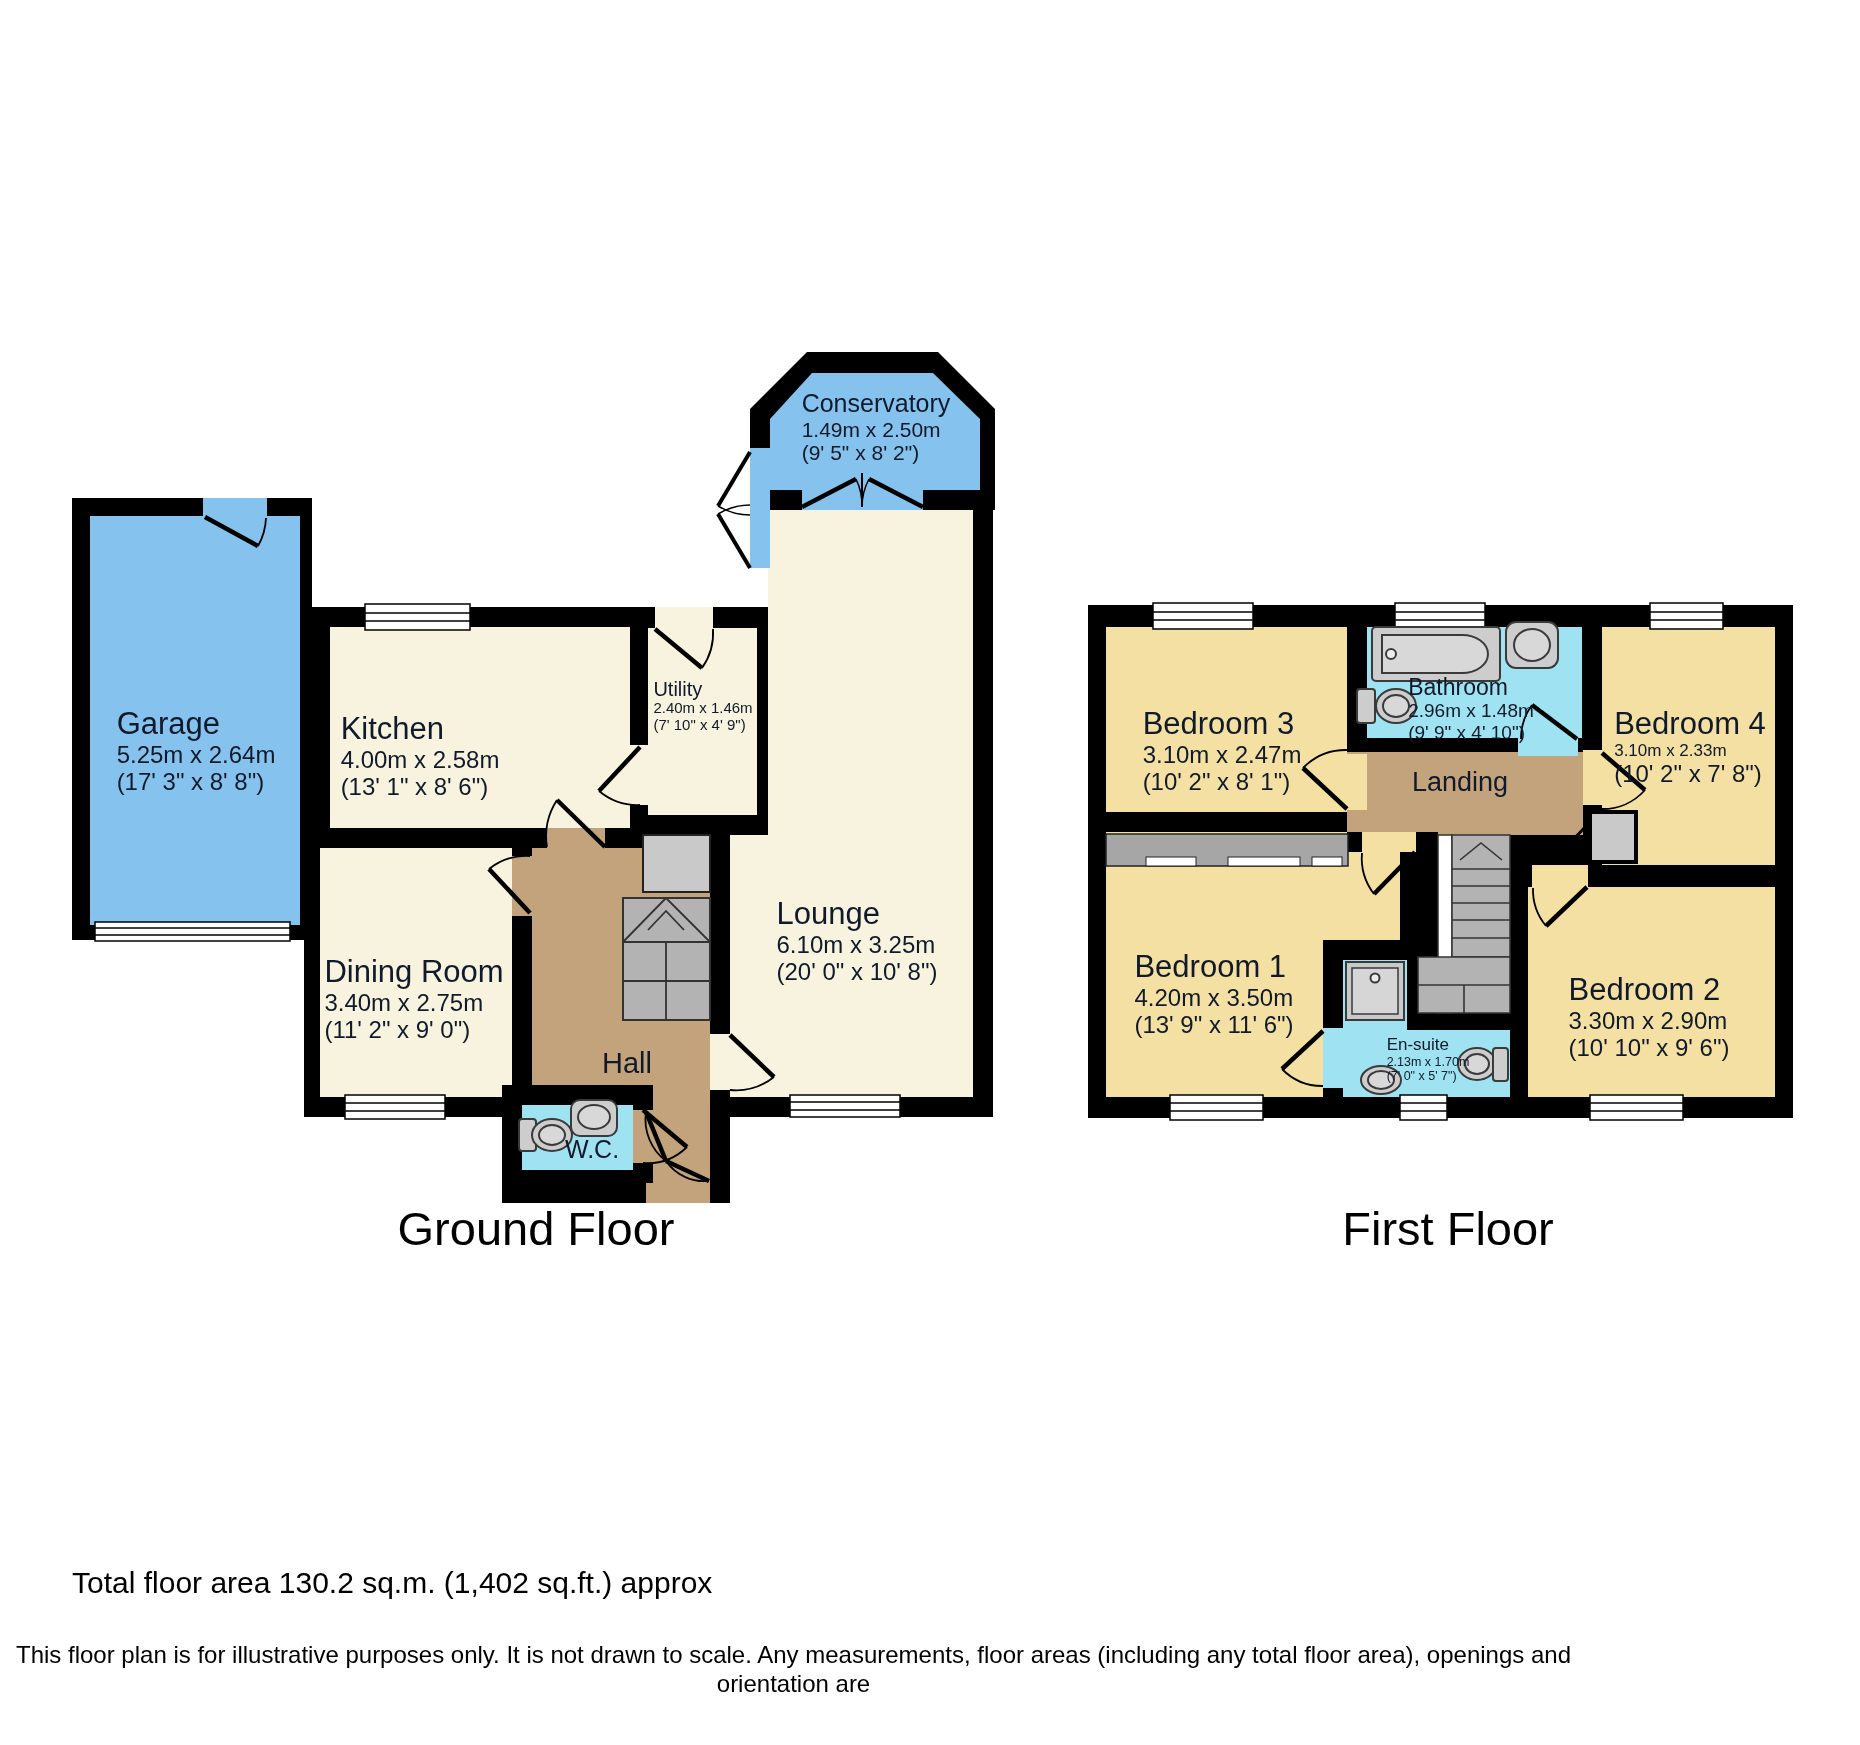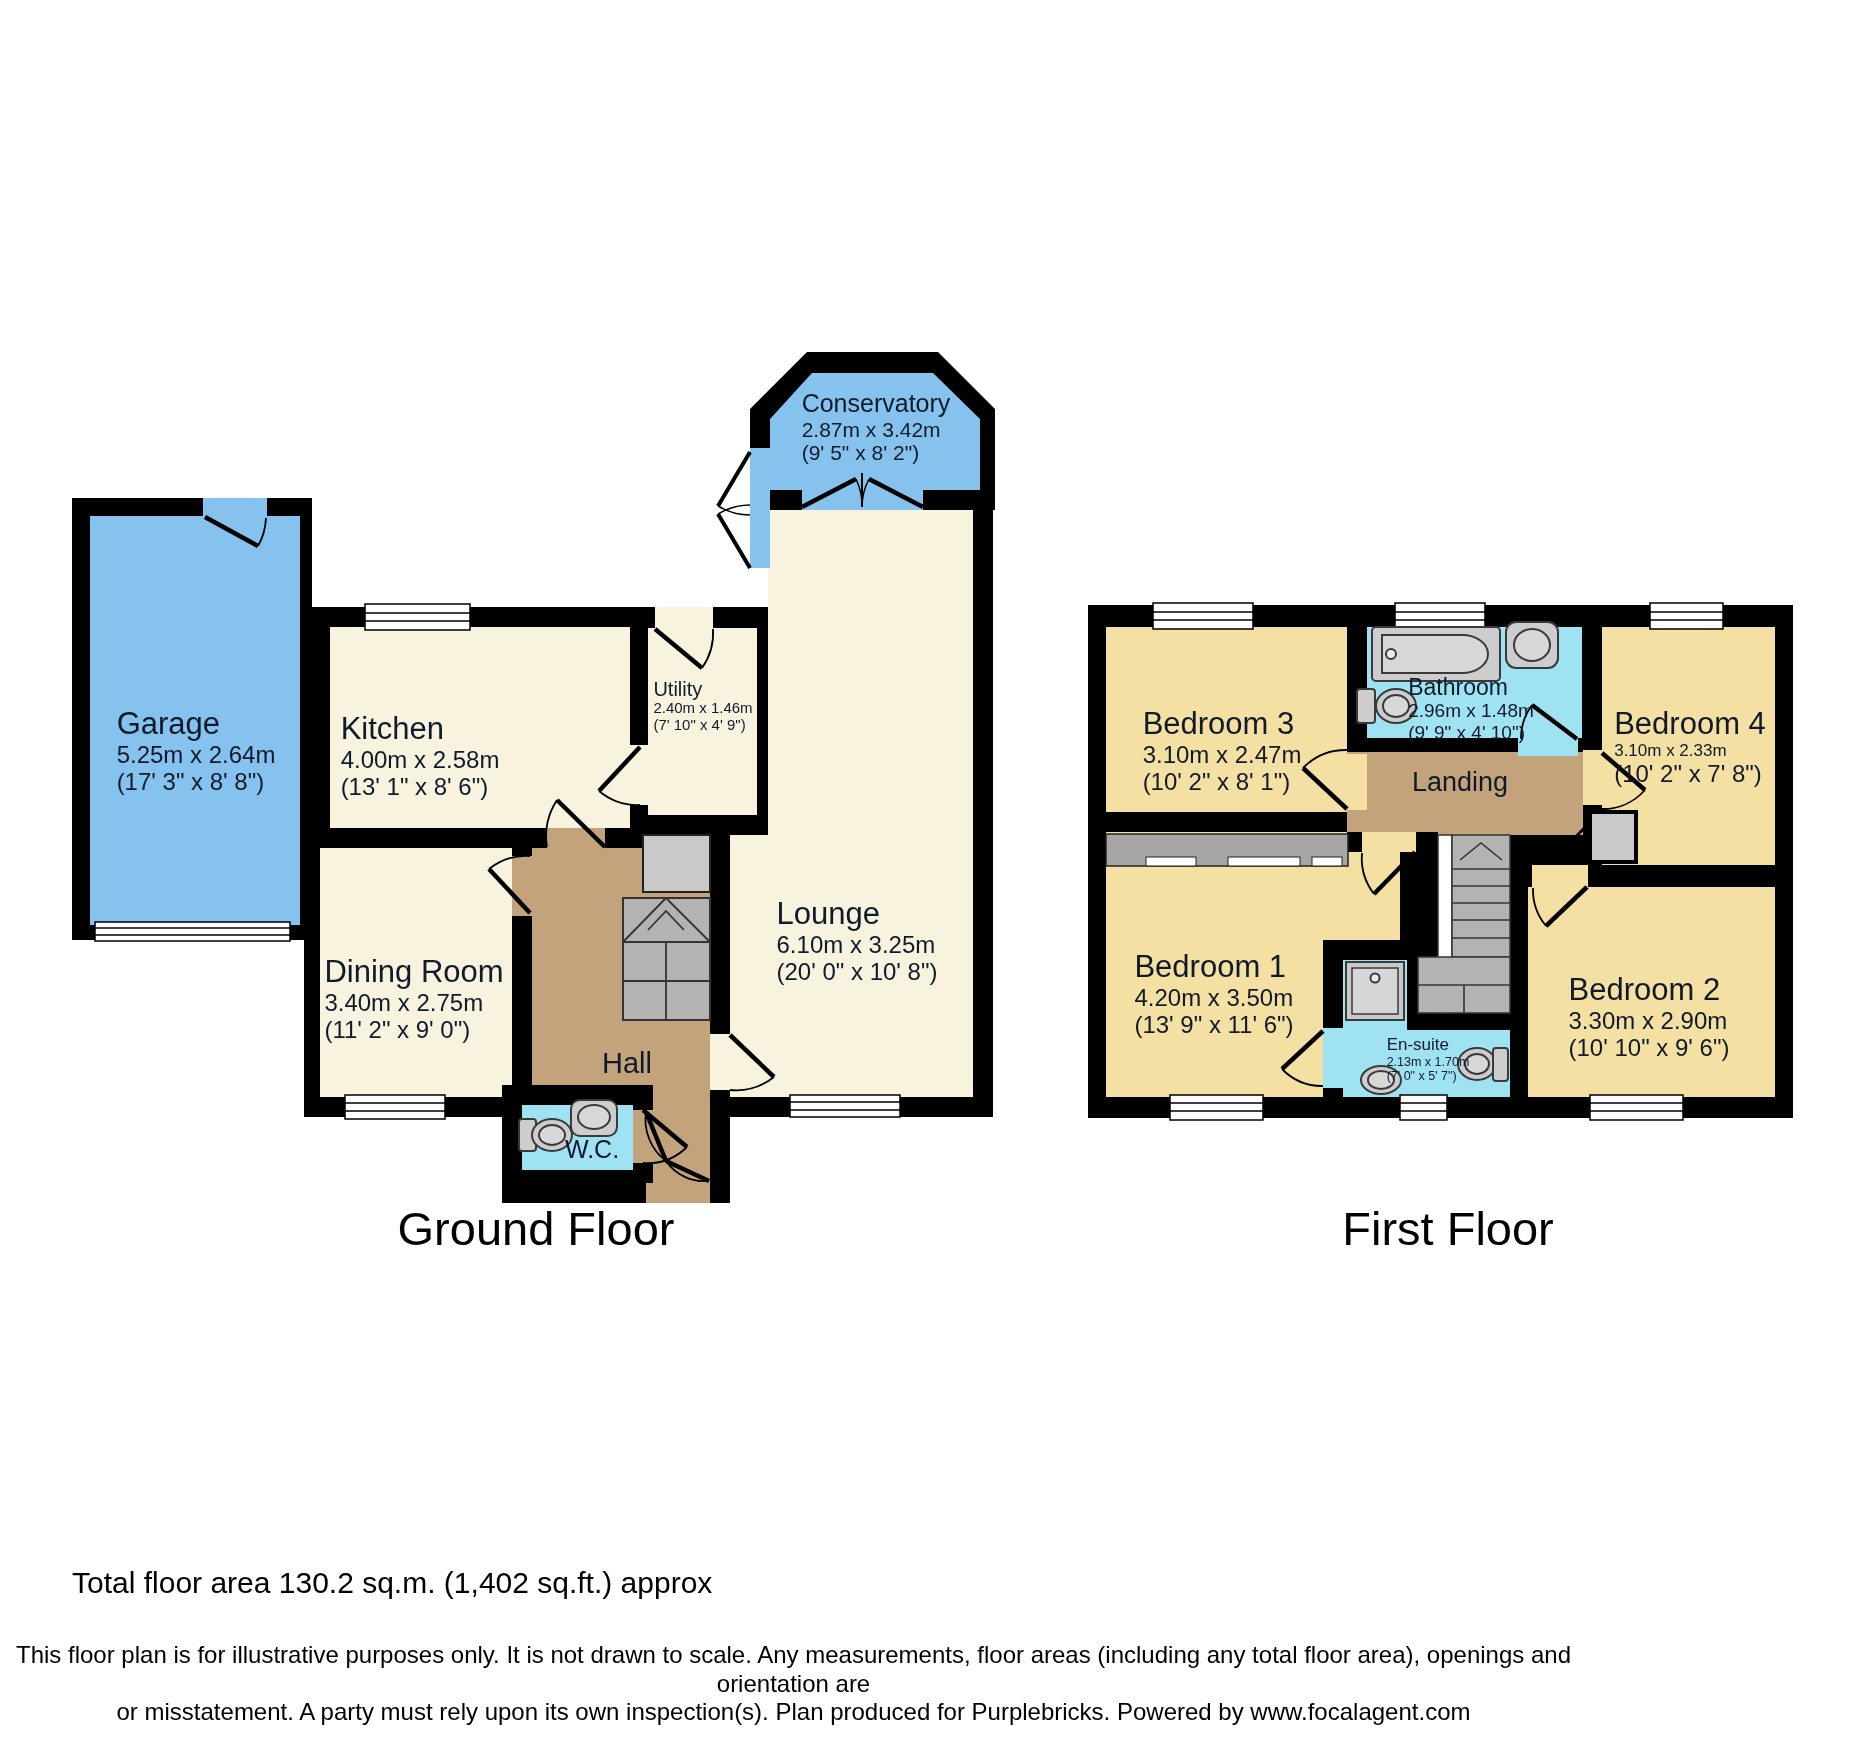--- a/index.html
+++ b/index.html
@@ -294,21 +294,21 @@
   </div>
 
   <div class="room-label" style="left:703px;top:678px">
     <div class="rname" style="font-size:20px">Utility</div>
     <div class="rdim" style="font-size:15px">2.40m x 1.46m</div>
     <div class="rdim" style="font-size:15px">(7' 10" x 4' 9")</div>
   </div>
 
   <div class="room-label" style="left:876px;top:390px">
     <div class="rname" style="font-size:25px">Conservatory</div>
-    <div class="rdim" style="font-size:21px">2.87m x 3.42m</div>
+    <div class="rdim" style="font-size:21px">1.49m x 2.50m</div>
     <div class="rdim" style="font-size:21px">(9' 5" x 8' 2")</div>
   </div>
 
   <div class="room-label" style="left:414px;top:955px">
     <div class="rname" style="font-size:31px">Dining Room</div>
     <div class="rdim" style="font-size:24px">3.40m x 2.75m</div>
     <div class="rdim" style="font-size:24px">(11' 2" x 9' 0")</div>
   </div>
 
   <div class="room-label" style="left:857px;top:897px">
@@ -365,17 +365,16 @@
     <div class="rdim" style="font-size:24px">(10' 10" x 9' 6")</div>
   </div>
 
   <div class="floor-title" style="left:536px;top:1201px">Ground Floor</div>
   <div class="floor-title" style="left:1448px;top:1201px">First Floor</div>
 
   <div class="footer-total">Total floor area 130.2 sq.m. (1,402 sq.ft.) approx</div>
 
   <div class="disclaimer">
     <div>This floor plan is for illustrative purposes only. It is not drawn to scale. Any measurements, floor areas (including any total floor area), openings and orientation are</div>
-    <div>or misstatement. A party must rely upon its own inspection(s). Plan produced for Purplebricks. Powered by www.focalagent.com</div>
   </div>
 </div>
 
 </div>
 
 </body></html>

